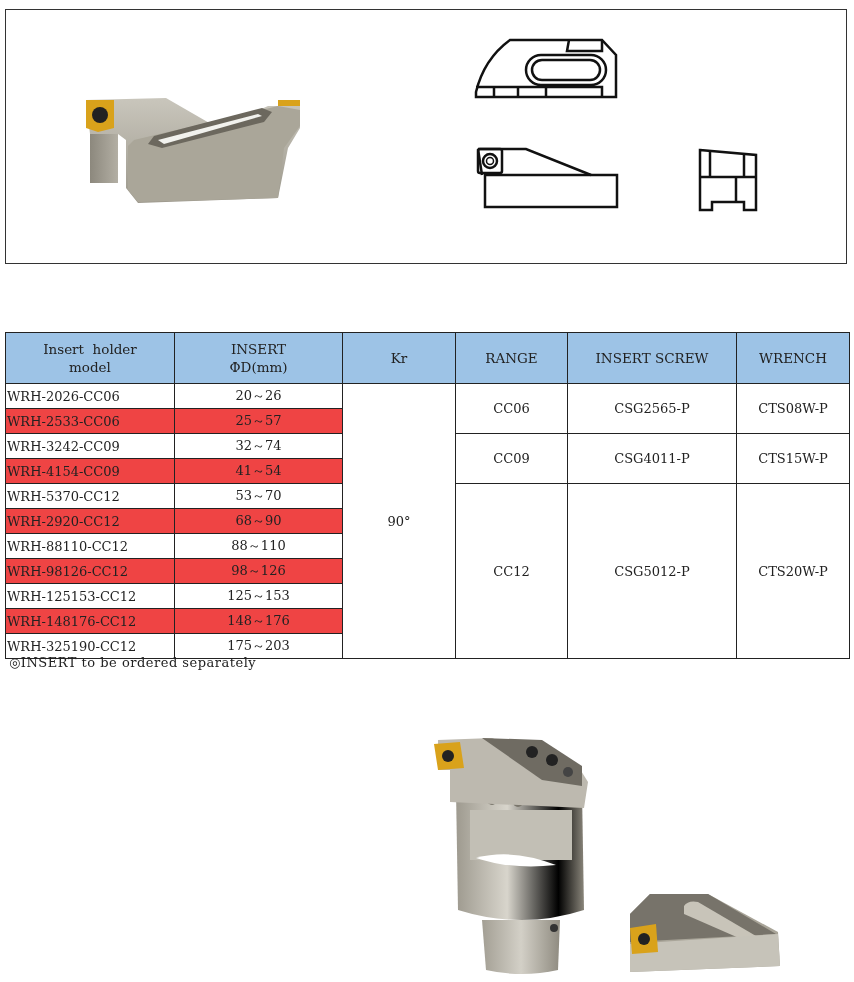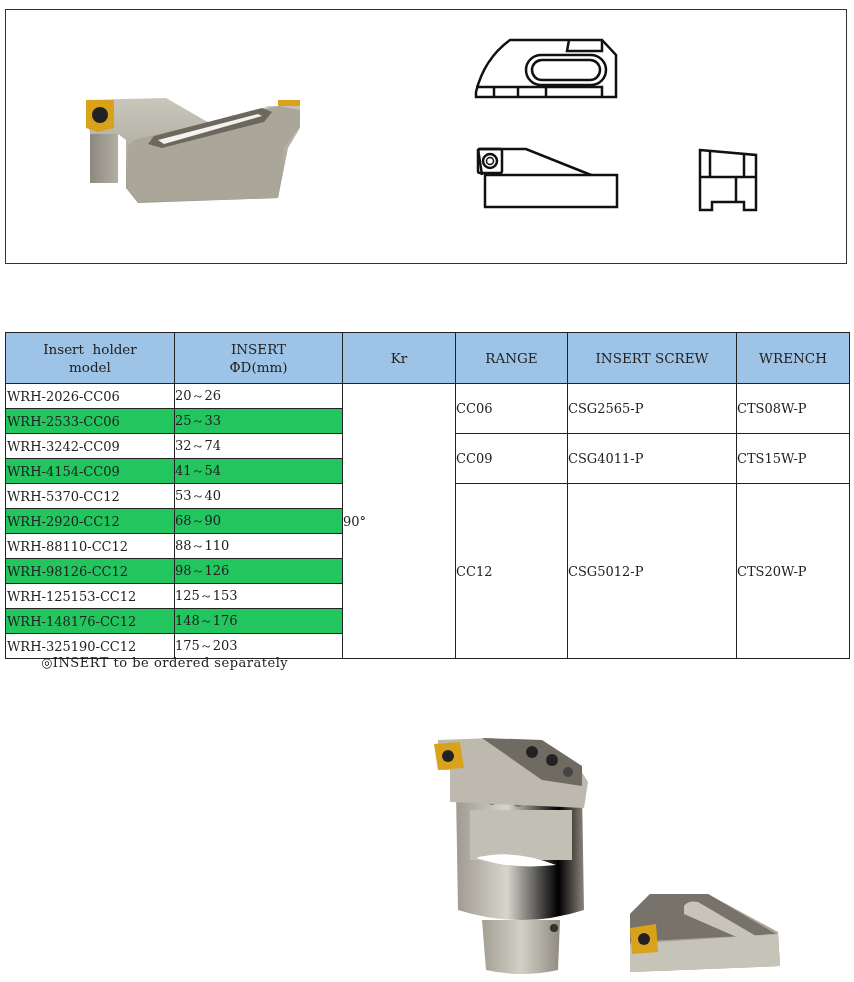--- a/index.html
+++ b/index.html
@@ -6,24 +6,24 @@
   body { width:854px; height:982px; position:relative; overflow:hidden;
          font-family:"DejaVu Serif", "Liberation Serif", serif; color:#222; }
   .drawing-box { position:absolute; left:5px; top:9px; width:842px; height:255px;
          border:1.5px solid #333; box-sizing:border-box; background:#fff; }
   .abs { position:absolute; }
   table.spec { position:absolute; left:5px; top:332px; width:844px; border-collapse:collapse;
          table-layout:fixed; font-size:13px; }
   table.spec th, table.spec td { border:1.5px solid #222; padding:0; }
   table.spec th { background:#9dc3e6; font-weight:normal; text-align:center; line-height:18px;
          height:50px; font-size:13.5px; }
-  table.spec td { height:24px; text-align:left; vertical-align:middle; }
+  table.spec td { height:24px; text-align:center; vertical-align:middle; }
   table.spec td.model { text-align:left; padding-left:1px; }
-  table.spec tr.alt td.model, table.spec tr.alt td.range { background:#22c55e; }
-  .note { position:absolute; left:9px; top:655px; font-size:13px; letter-spacing:0.5px;margin-left:32px; }
+  table.spec tr.alt td.model, table.spec tr.alt td.range { background:#ef4444; }
+  .note { position:absolute; left:9px; top:655px; font-size:13px; letter-spacing:0.5px; }
 </style>
 </head>
 <body>
 
 <div class="drawing-box">
 
   <svg class="abs" style="left:72px;top:78px" width="232" height="120" viewBox="0 0 232 120">
     <defs>
       <linearGradient id="stl1" x1="0" y1="0" x2="0" y2="1">
         <stop offset="0" stop-color="#c9c6bc"></stop>
@@ -108,36 +108,36 @@
     <tr>
       <td class="model">WRH-2026-CC06</td>
       <td class="range">20～26</td>
       <td rowspan="11">90°</td>
       <td rowspan="2">CC06</td>
       <td rowspan="2">CSG2565-P</td>
       <td rowspan="2">CTS08W-P</td>
     </tr>
     <tr class="alt">
       <td class="model">WRH-2533-CC06</td>
-      <td class="range">25～33</td>
+      <td class="range">25～57</td>
     </tr>
     <tr>
       <td class="model">WRH-3242-CC09</td>
       <td class="range">32～74</td>
       <td rowspan="2">CC09</td>
       <td rowspan="2">CSG4011-P</td>
       <td rowspan="2">CTS15W-P</td>
     </tr>
     <tr class="alt">
       <td class="model">WRH-4154-CC09</td>
       <td class="range">41～54</td>
     </tr>
     <tr>
       <td class="model">WRH-5370-CC12</td>
-      <td class="range">53～40</td>
+      <td class="range">53～70</td>
       <td rowspan="7">CC12</td>
       <td rowspan="7">CSG5012-P</td>
       <td rowspan="7">CTS20W-P</td>
     </tr>
     <tr class="alt">
       <td class="model">WRH-2920-CC12</td>
       <td class="range">68～90</td>
     </tr>
     <tr>
       <td class="model">WRH-88110-CC12</td>

